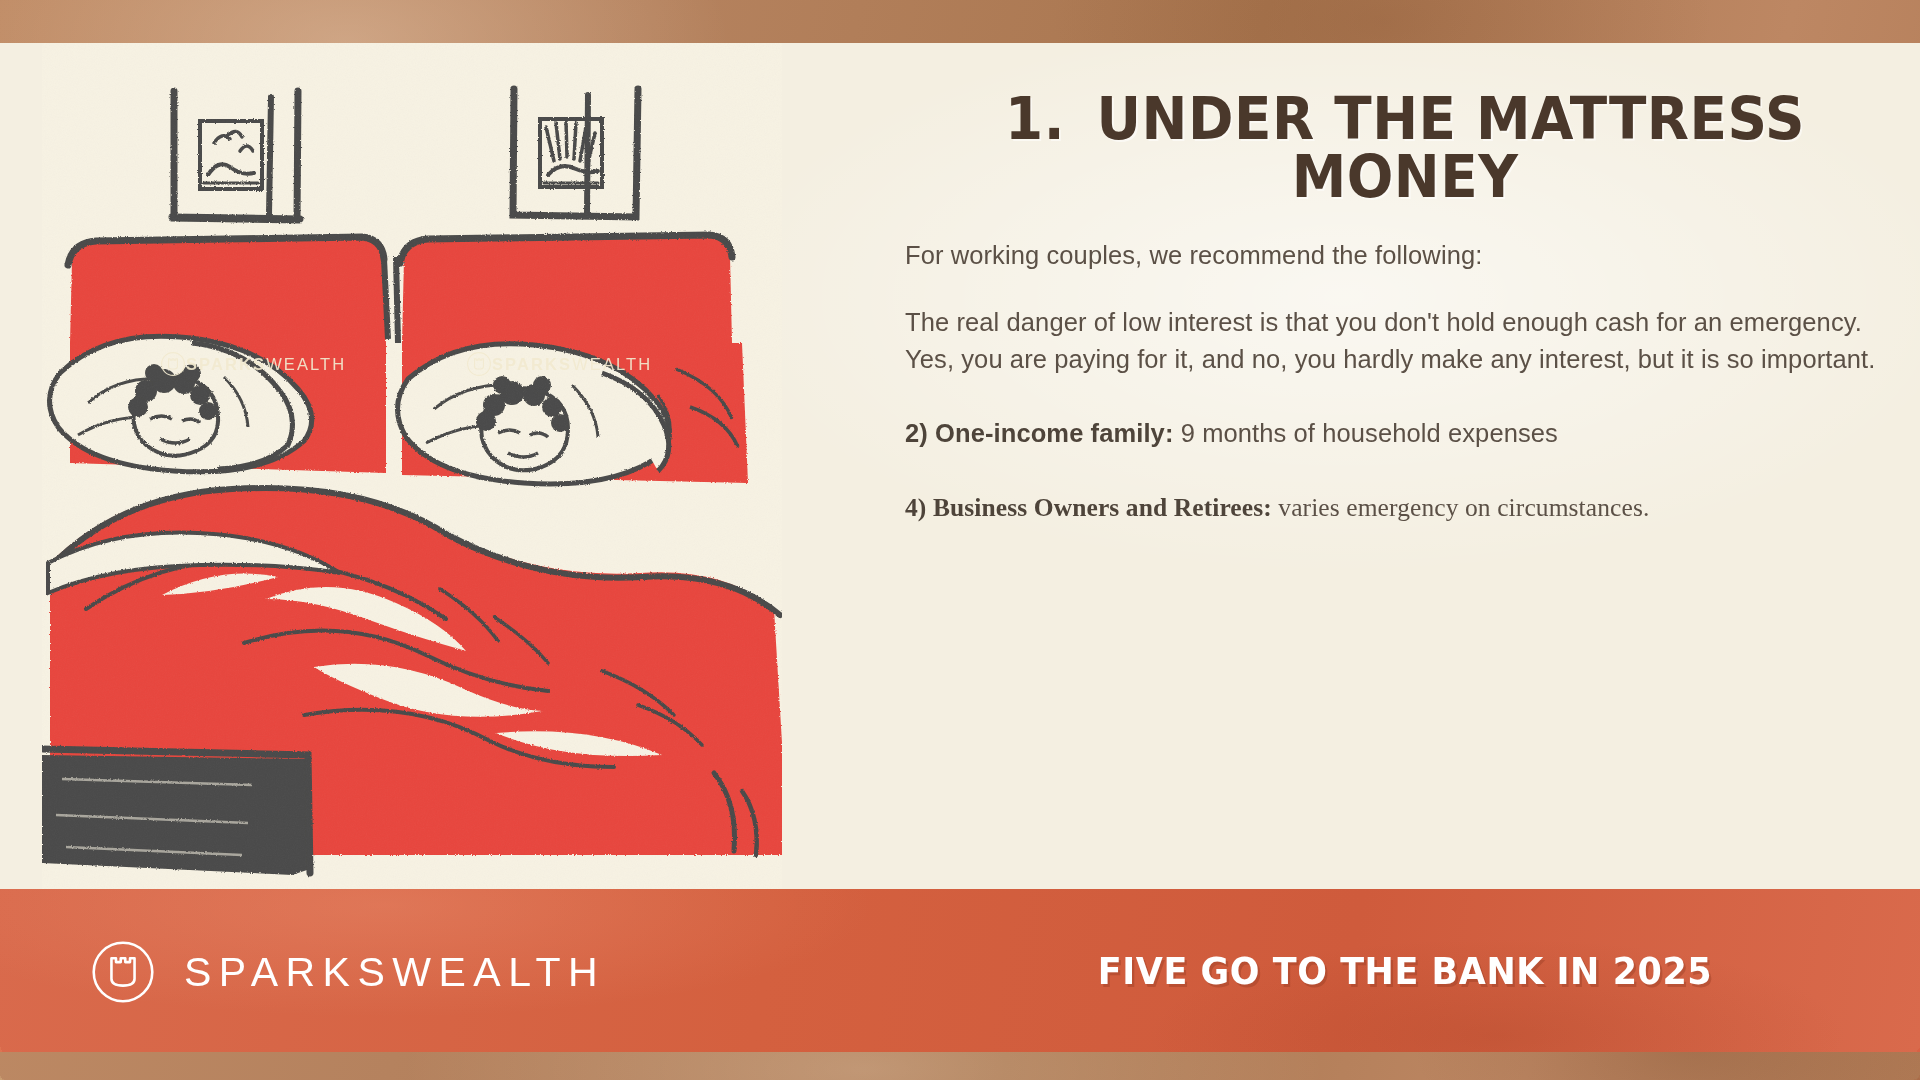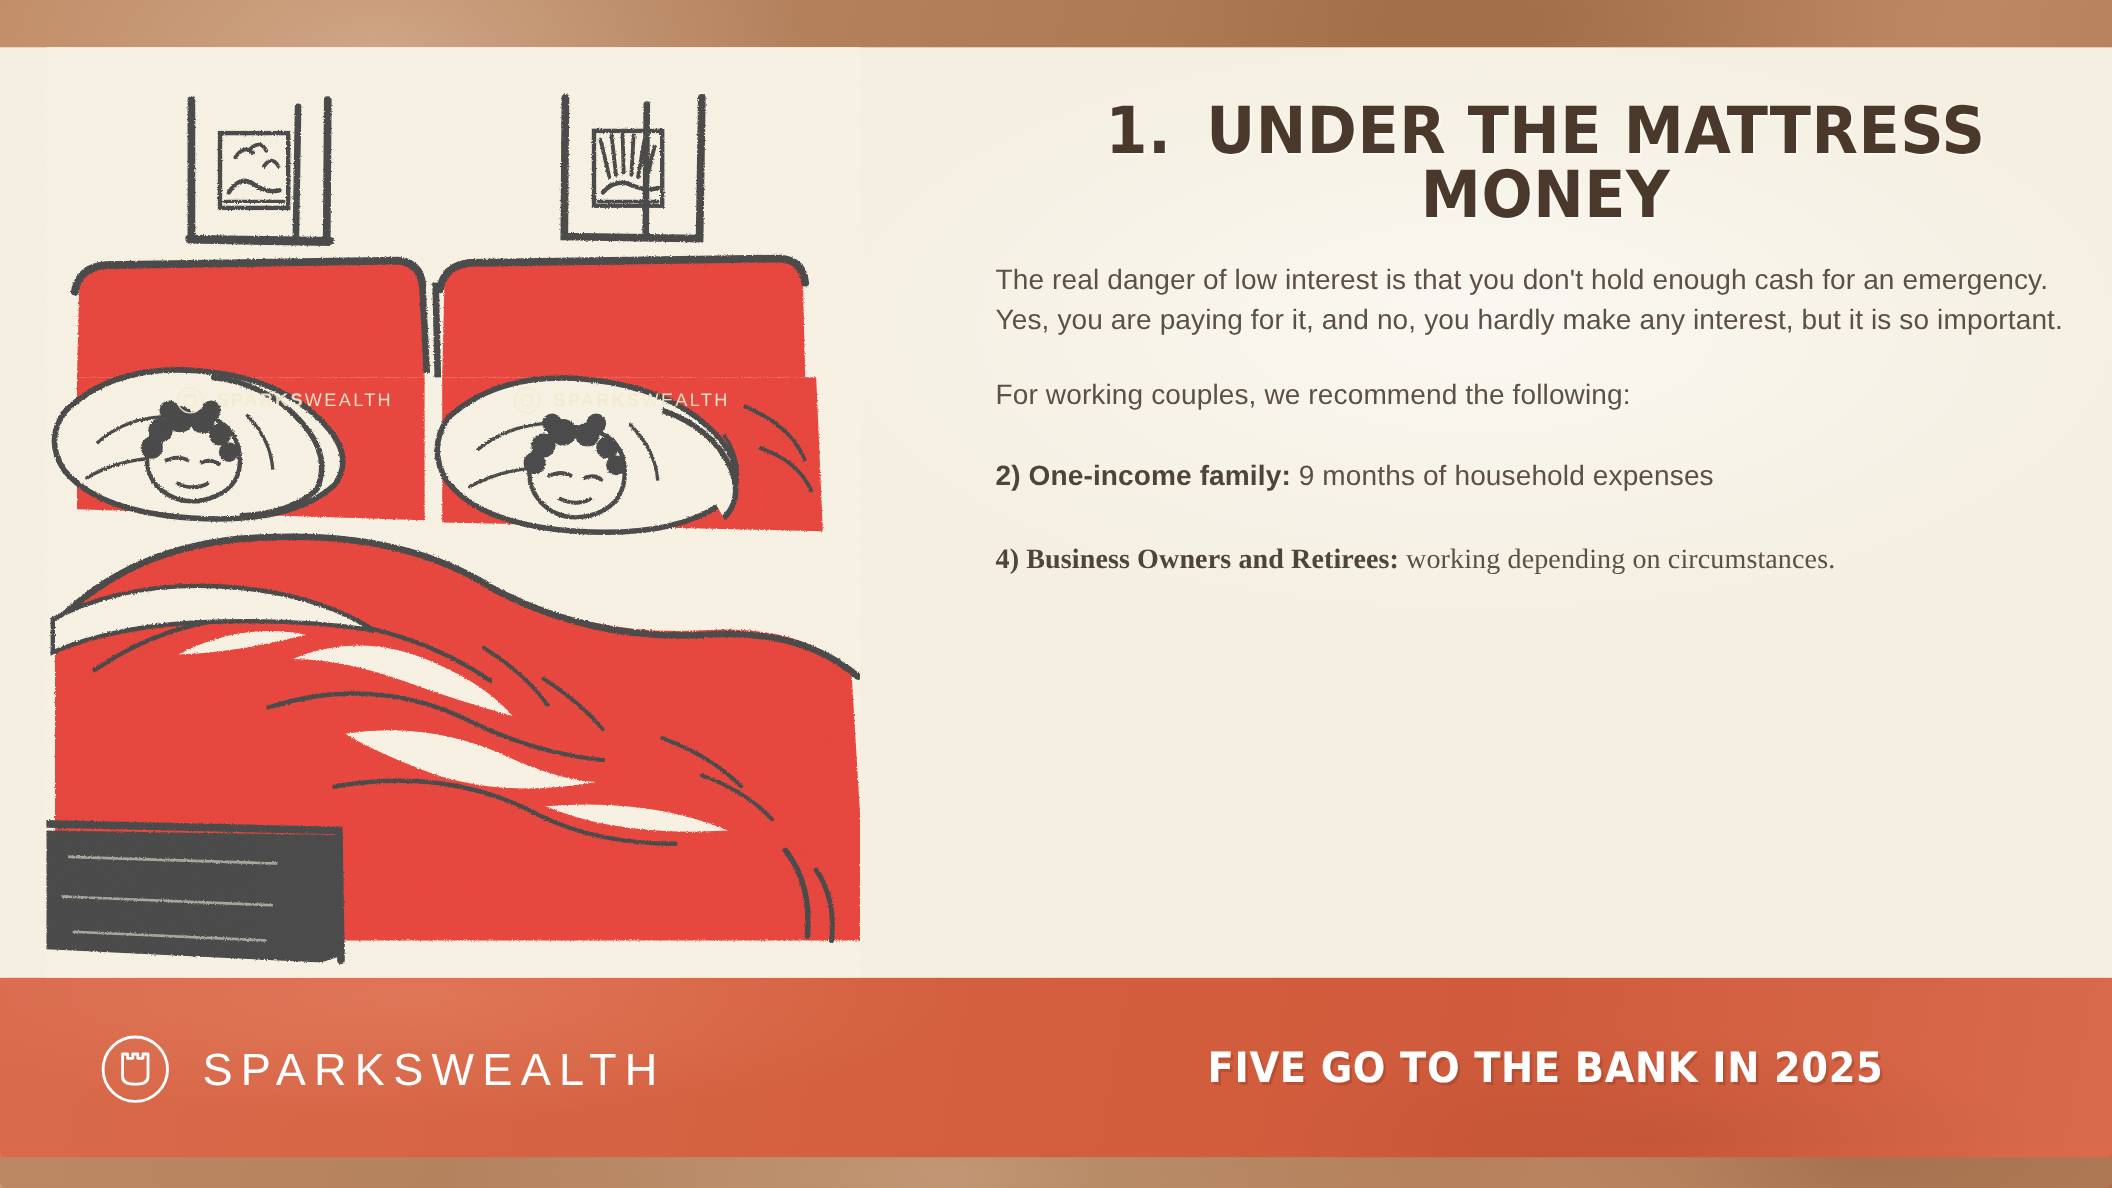--- a/index.html
+++ b/index.html
@@ -38,21 +38,21 @@
   }
 
   
   .art{
     position:absolute;left:42px;top:43px;width:740px;height:846px;
     background:#f7f2e3;overflow:hidden;
   }
   .art svg{display:block;width:740px;height:846px;}
 
   
-  .wm{position:absolute;display:flex;align-items:center;gap:11px;
+  .wm{position:absolute;display:flex;align-items:center;
       color:#f2ead0;opacity:.92;pointer-events:none;text-align:center;}
   .wm1{left:118px;top:308px;}
   .wm2{left:424px;top:308px;}
   .wm .wmark{width:26px;height:26px;flex:0 0 26px;}
   .wm .wtxt{font-size:16.5px;letter-spacing:2.1px;white-space:nowrap;}
   .wm .wtxt b{font-weight:700;}
   .wm .wtxt span{font-weight:300;}
 
   
   .content{position:absolute;left:905px;top:43px;width:1000px;height:1058px;}
@@ -266,30 +266,30 @@
     </div>
   </div>
 
   <div class="content">
 
     <h1 class="headline">
       <span class="num">1.</span><span>Under the Mattress Money</span>
     </h1>
 
     <div class="bodywrap">
+      <p class="para">For working couples, we recommend the following:</p>
       <p class="para">The real danger of low interest is that you don't hold enough cash for an emergency.  Yes, you are paying for it, and no, you hardly make any interest, but it is so important.</p>
-      <p class="para">For working couples, we recommend the following:</p>
 
       <div style="height:38px"></div>
 
       <p class="listitem">
         <span class="lead">2) One-income family:</span><span> 9 months of household expenses</span>
       </p>
       <p class="listitem">
-        <span class="lead">4) Business Owners and Retirees:</span><span> working depending on circumstances.</span>
+        <span class="lead">4) Business Owners and Retirees:</span><span> varies emergency on circumstances.</span>
       </p>
     </div>
   </div>
 
   <div class="footer">
     <div class="brand">
       <svg class="mark" viewBox="0 0 32 32">
         <circle cx="16" cy="16" r="14.2" fill="none" stroke="#ffffff" stroke-width="1.25"></circle>
         <path d="M10.4 12.6 L10.4 9.3 L12.6 9.3 L12.6 11.2 L14.9 11.2 L14.9 9.3 L17.1 9.3 L17.1 11.2 L19.4 11.2 L19.4 9.3 L21.6 9.3 L21.6 19.3 q0 3.3 -5.6 3.3 q-5.6 0 -5.6 -3.3 Z" fill="none" stroke="#ffffff" stroke-width="1.25" stroke-linejoin="round"></path>
       </svg>

